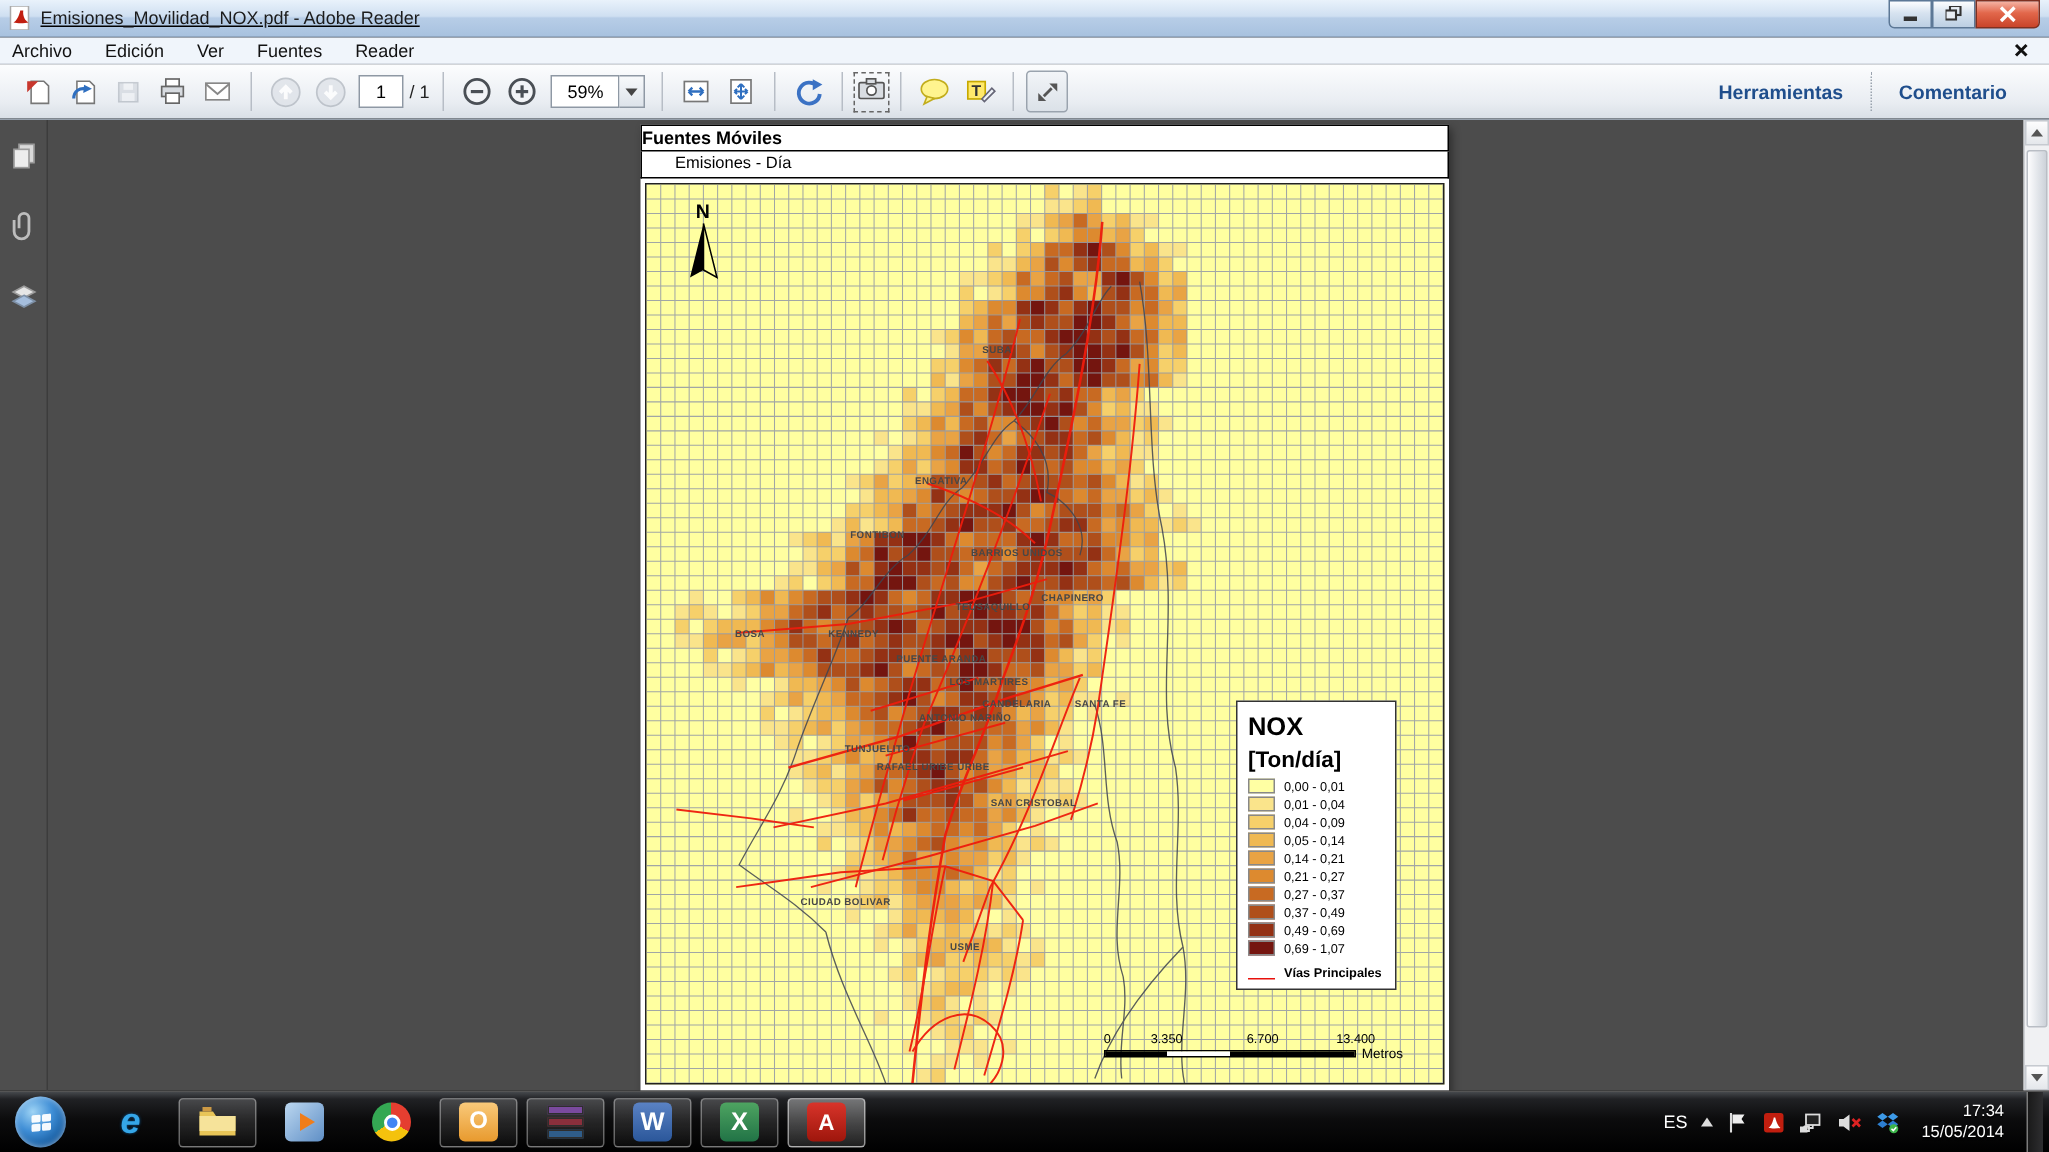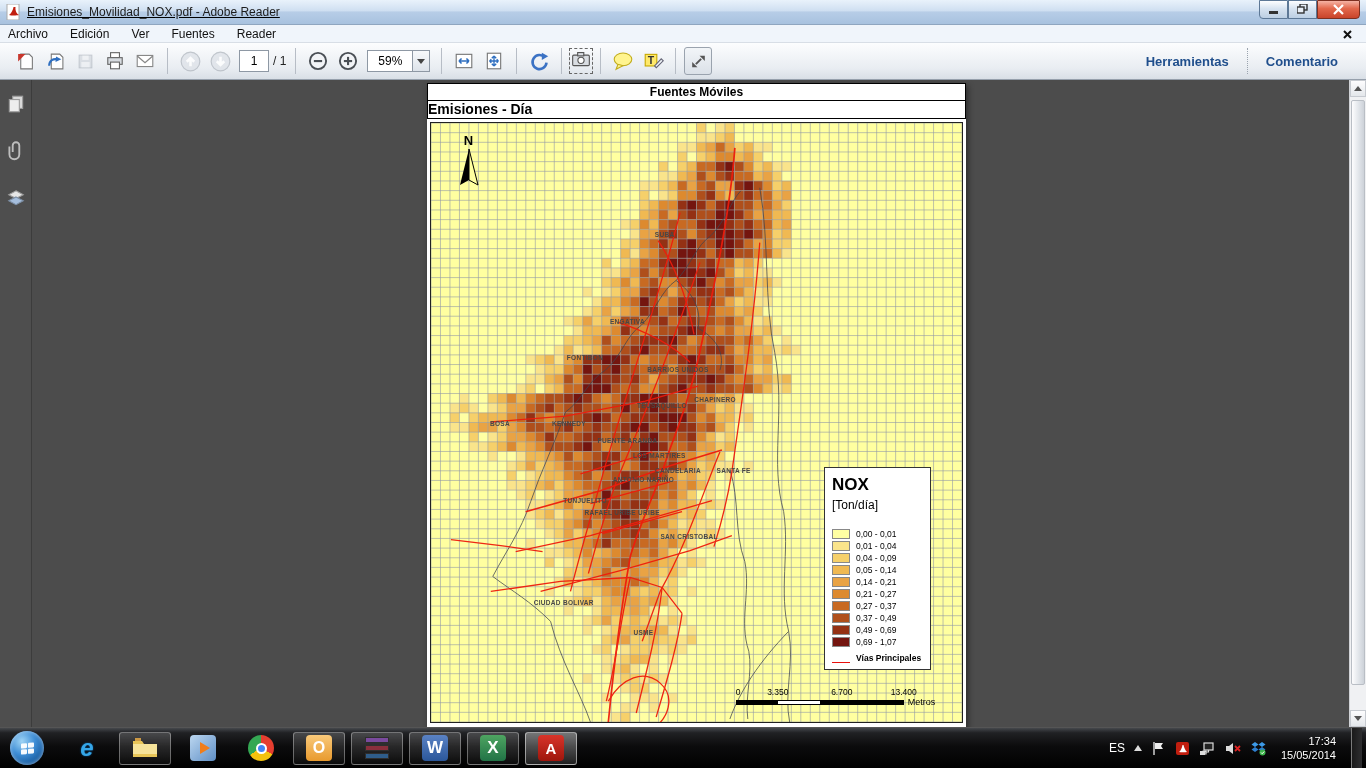--- a/index.html
+++ b/index.html
@@ -55,32 +55,32 @@
   .sbtn { position:absolute; left:0; width:16px; height:17px; background:linear-gradient(180deg,#fdfdfe,#e4e7eb);
     border:1px solid #c6cad0; display:flex; align-items:center; justify-content:center; }
   .sthumb { position:absolute; left:1px; width:14px; top:20px; height:585px; border:1px solid #b9bec5; border-radius:2px;
     background:linear-gradient(90deg,#fdfdfe,#dfe3e8 60%,#cdd2d9); }
   .tri-up-s { width:0; height:0; border-left:4px solid transparent; border-right:4px solid transparent; border-bottom:5px solid #555; }
   .tri-dn-s { width:0; height:0; border-left:4px solid transparent; border-right:4px solid transparent; border-top:5px solid #555; }
 
   
   .page { position:absolute; left:395px; top:3px; width:539px; height:660px; background:#fff;
     box-shadow:2px 2px 6px rgba(0,0,0,.45); }
-  .hdr1 { height:18px; border:1px solid #000; font-size:12px; font-weight:bold; text-align:center; line-height:16px; color:#000; }
-  .hdr2 { height:18px; border:1px solid #000; border-top:none; font-size:14px; font-weight:bold; line-height:16px; padding-left:0; color:#000; }
+  .hdr1 { height:18px; border:1px solid #000; font-size:12px; font-weight:bold; text-align:left; line-height:16px; color:#000; }
+  .hdr2 { height:18px; border:1px solid #000; border-top:none; font-size:11px; font-weight:normal; line-height:16px; padding-left:22px; color:#000; }
   .mapbox { position:absolute; left:3px; top:39px; width:533px; height:601px; border:1px solid #222; background:#ffffa0; overflow:hidden; }
   .mapbox svg.maplayers { position:absolute; left:0; top:0; width:100%; height:100%; }
   .dlabel { position:absolute; transform:translate(-50%,-50%); font-size:6.5px; font-weight:bold;
     color:#474747; letter-spacing:.3px; white-space:nowrap; }
   .north { position:absolute; left:5%; top:2%; text-align:center; color:#000; }
   .north .nl { font-size:13px; font-weight:bold; line-height:12px; }
 
   .legend { position:absolute; left:74%; top:57.4%; width:107px; background:#fff; border:1px solid #333; padding:7px 7px 6px 7px; }
   .leg-title { font-size:17px; font-weight:bold; color:#000; margin-bottom:3px; }
-  .leg-unit { font-size:12px; font-weight:normal; color:#000; margin-bottom:16px; }
+  .leg-unit { font-size:15px; font-weight:bold; color:#000; margin-bottom:3px; }
   .leg-row { display:flex; align-items:center; height:12px; }
   .leg-sw { width:18px; height:10px; border:1px solid #888; margin-right:6px; flex:none; }
   .leg-lab { font-size:8.5px; color:#000; }
   .leg-line-row { display:flex; align-items:flex-end; margin-top:5px;font-weight:bold; }
   .leg-line { width:18px; height:0; border-top:1.6px solid #e8100c; margin-right:6px; }
 
   .scaleb { position:absolute; left:57.4%; top:94.2%; width:200px; }
   .ticks { position:relative; height:10px; font-size:8.5px; color:#000; }
   .tick { position:absolute; top:0; transform:translateX(-50%); }
   .tick.t0 { transform:none; }

